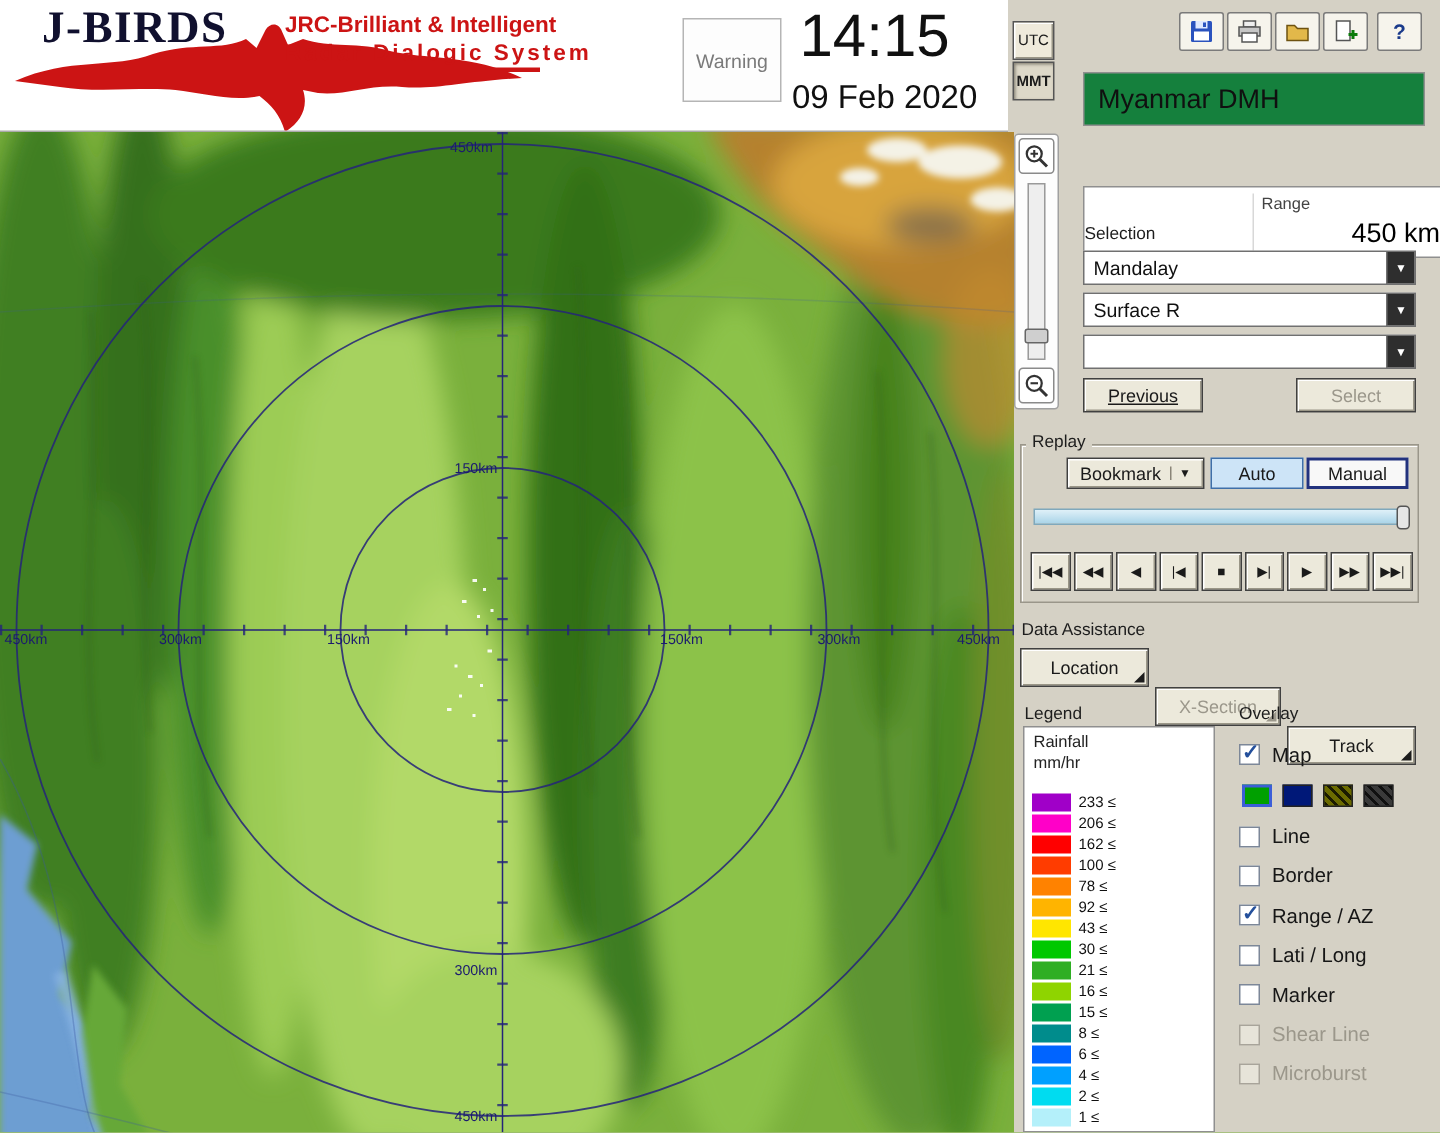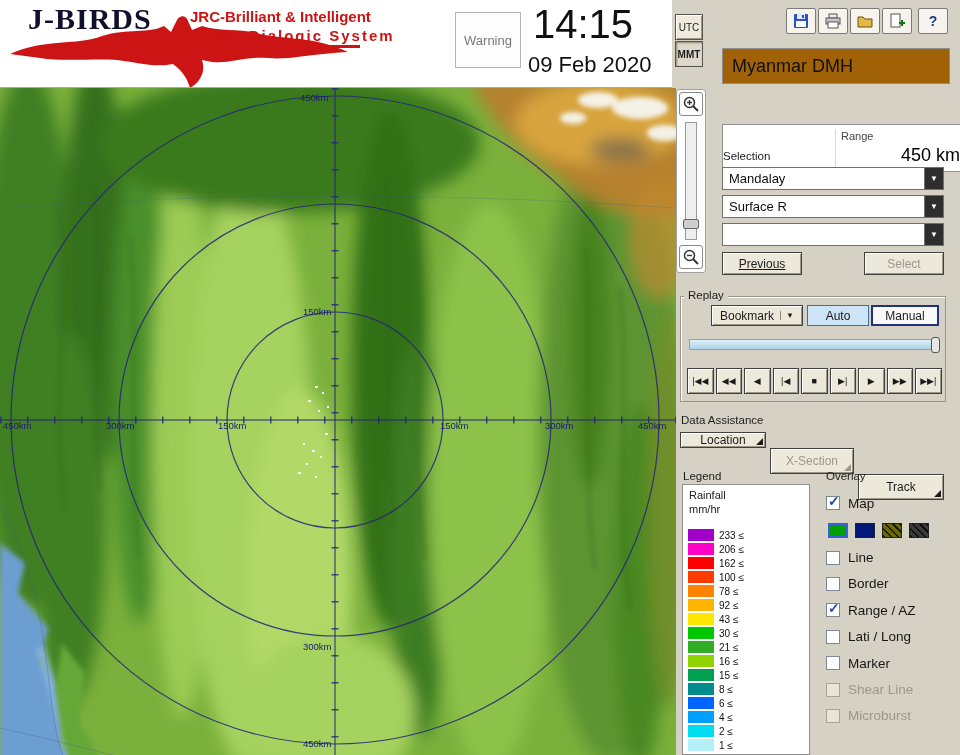--- a/index.html
+++ b/index.html
@@ -17,21 +17,21 @@
   .warning-btn { position:absolute; left:455px; top:12px; width:66px; height:56px; background:#fdfdfd; border:1px solid #b5b5b5; font-size:13px; color:#7a7a7a; font-family:"Liberation Sans",sans-serif; }
   .clock-time { position:absolute; left:533px; top:2px; font-size:40px; color:#101010; }
   .clock-date { position:absolute; left:528px; top:52px; font-size:22px; color:#101010; }
 
   
   .header-right { position:absolute; left:672px; top:0; width:288px; height:88px; background:#d5d1c5; }
   .tz-btn { position:absolute; left:3px; width:28px; height:26px; font-size:10px; font-family:"Liberation Sans",sans-serif; background:#efeadb; border:1px solid #555; box-shadow:inset 1px 1px 0 #fff, inset -1px -1px 0 #9a9687; color:#1a1a1a; }
   .tz-btn.utc { top:14px; }
   .tz-btn.mmt { top:41px; background:#ddd8c8; box-shadow:inset 1px 1px 2px #8a8578; font-weight:bold; }
   .tool-btn { position:absolute; top:8px; width:30px; height:26px; background:#f6f4ec; border:1px solid #7a7a7a; border-radius:2px; display:flex; align-items:center; justify-content:center; padding:0; }
-  .station-box { position:absolute; left:50px; top:48px; width:228px; height:36px; background:#a16207; border:1px solid #8f8f8f; font-size:18px; color:#101010; line-height:34px; padding-left:9px; }
+  .station-box { position:absolute; left:50px; top:48px; width:228px; height:36px; background:#15803d; border:1px solid #8f8f8f; font-size:18px; color:#101010; line-height:34px; padding-left:9px; }
 
   
   .map { position:absolute; left:0; top:88px; width:676px; height:667px; overflow:hidden; background:#7ab03c; cursor:crosshair; }
 
   
   .zoom-back { position:absolute; left:676px; top:89px; width:30px; height:184px; background:#fdfdfd; border:1px solid #a0a0a0; border-radius:3px; }
   .zoom-btn { position:absolute; left:679px; width:24px; height:24px; background:#fff; border:1px solid #8a8a8a; border-radius:3px; display:flex; align-items:center; justify-content:center; padding:0; }
   .zoom-in { top:92px; }
   .zoom-out { top:245px; }
   .zoom-track { position:absolute; left:685px; top:122px; width:12px; height:118px; background:#eee; border:1px solid #9a9a9a; }
@@ -314,21 +314,21 @@
       <button class="btn3d pb-btn">|◀</button>
       <button class="btn3d pb-btn">■</button>
       <button class="btn3d pb-btn">▶|</button>
       <button class="btn3d pb-btn">▶</button>
       <button class="btn3d pb-btn">▶▶</button>
       <button class="btn3d pb-btn">▶▶|</button>
     </div>
   </div>
 
   <div class="side-label" style="left:681px; top:414px;">Data Assistance</div>
-  <button class="btn3d pos da-grip" style="left:680px; top:432px; width:86px; height:16px;">Location</button>
+  <button class="btn3d pos da-grip" style="left:680px; top:432px; width:86px; height:26px;">Location</button>
   <button class="btn3d pos da-grip disabled" style="left:770px; top:432px; width:84px; height:26px;">X-Section</button>
   <button class="btn3d pos da-grip" style="left:858px; top:432px; width:86px; height:26px;">Track</button>
 
   <div class="side-label" style="left:683px; top:470px;">Legend</div>
   <div class="white-box legend-box">
     <div class="lg-title" style="top:4px;">Rainfall</div>
     <div class="lg-title" style="top:18px;">mm/hr</div>
     <div class="lg-rows">
       <div class="lg-row">
           <span class="chip" style="background-color: rgb(160, 0, 200);"></span>

